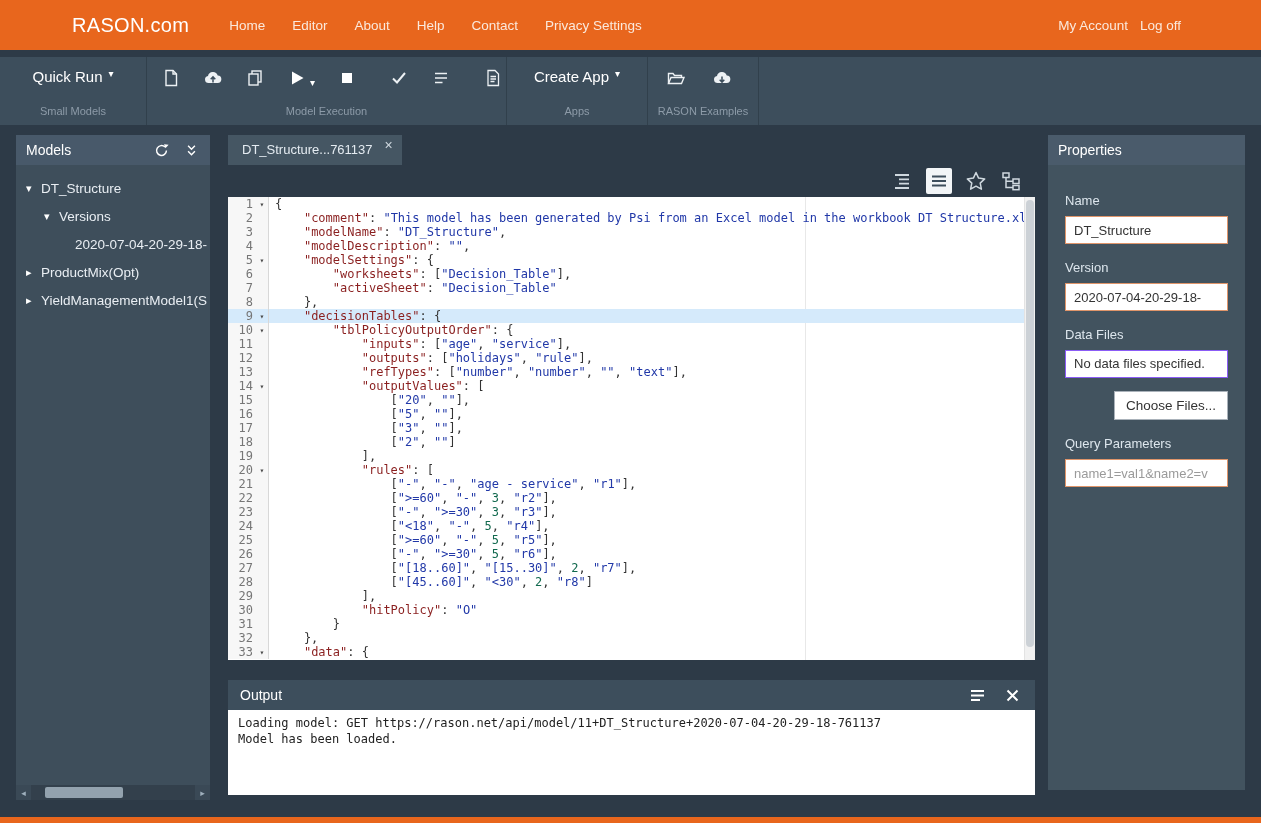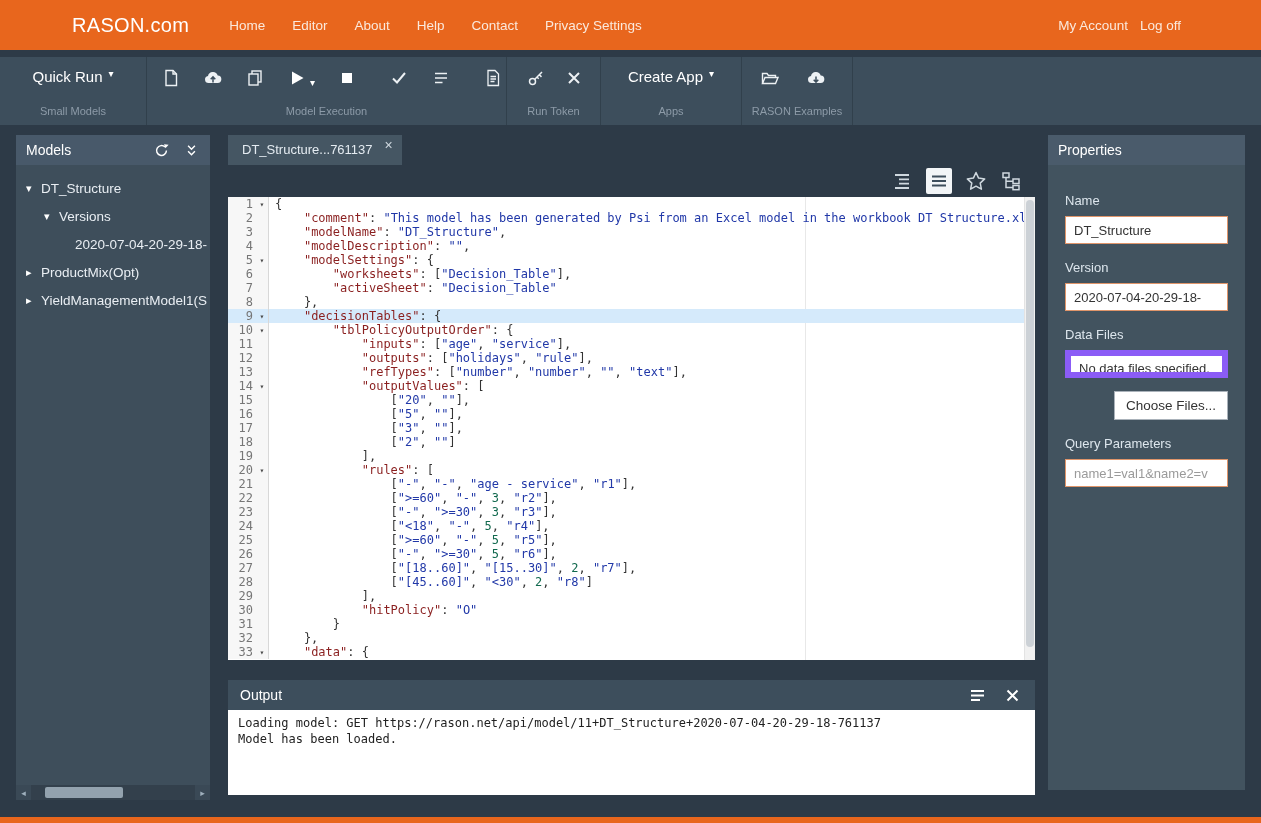--- a/index.html
+++ b/index.html
@@ -79,21 +79,21 @@
   .out-line{white-space:pre;}
 
   
   .props{position:absolute;left:1048px;top:135px;width:197px;height:655px;background:#42535f;}
   .props .panel-head{background:#4a5b6b;}
   .props-body{padding:12px 17px 0 17px;}
   .plabel{color:#dde6ed;font-size:13px;margin:16px 0 8px 0;}
   .plabel:first-child{}
   .pinput{width:100%;height:28px;background:#fff;border:1px solid #e0956a;font-family:inherit;font-size:13px;color:#333;padding:0 8px;display:block;}
   .pinput::placeholder{color:#9a9a9a;}
-  .pbox{width:100%;height:28px;background:#fff;border:6px solid #8b5cf6;font-size:13px;color:#333;padding:0 8px;line-height:26px;white-space:nowrap;overflow:hidden;}
+  .pbox{width:100%;height:28px;background:#fff;border:1px solid #8b5cf6;font-size:13px;color:#333;padding:0 8px;line-height:26px;white-space:nowrap;overflow:hidden;}
   .choose-btn{display:block;margin:13px 0 0 auto;background:#fff;border:1px solid #aab2ba;font-family:inherit;font-size:13.5px;color:#333;padding:6px 11px;cursor:pointer;}
 
   .bottombar{position:absolute;left:0;bottom:0;width:100%;height:6px;background:#e8661d;}
 </style>
 </head>
 <body>
 
 <div class="page">
 
   <header class="topnav">
@@ -154,32 +154,20 @@
             <path d="M4 5.5h12M4 10h12M4 14.5h7.5"></path>
           </svg>
         <svg class="ticon" viewBox="0 0 20 20" fill="none" stroke="#edf1f4" stroke-width="1.3">
             <path d="M5 2.5h7l3.5 3.5v11.5H5z"></path>
             <path d="M7.5 8.5h5.5M7.5 11h5.5M7.5 13.5h4"></path>
           </svg>
       </div>
       <div class="tg-caption">Model Execution</div>
     </div>
 
-    <div class="tgroup g-token">
-      <div class="tg-top">
-        <svg class="ticon" viewBox="0 0 20 20" fill="none" stroke="#edf1f4" stroke-width="1.5">
-            <circle cx="6.5" cy="13.5" r="3"></circle>
-            <path d="M8.8 11.2 16 4M13.3 6.7l2.2 2.2M11 9l1.7 1.7"></path>
-          </svg>
-        <svg class="ticon" viewBox="0 0 20 20" fill="none" stroke="#edf1f4" stroke-width="2">
-            <path d="M5 5l10 10M15 5 5 15"></path>
-          </svg>
-      </div>
-      <div class="tg-caption">Run Token</div>
-    </div>
 
     <div class="tgroup g-apps">
       <div class="tg-top" style="width:100%;">
         <button class="txt-btn">
           <span>Create App</span>
           <span class="caret">▾</span>
         </button>
       </div>
       <div class="tg-caption">Apps</div>
     </div>

